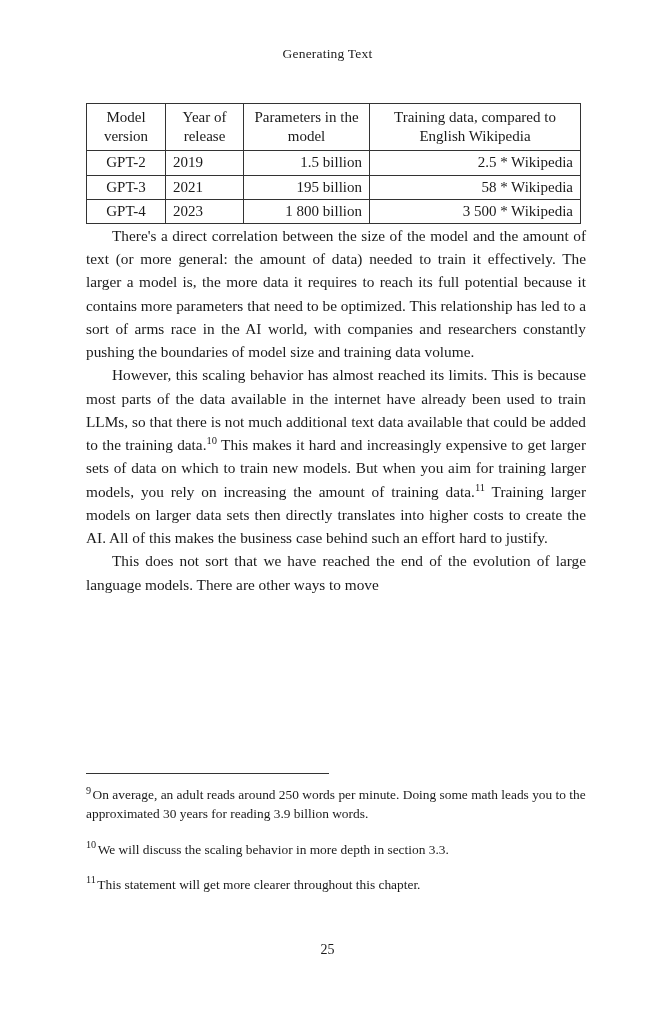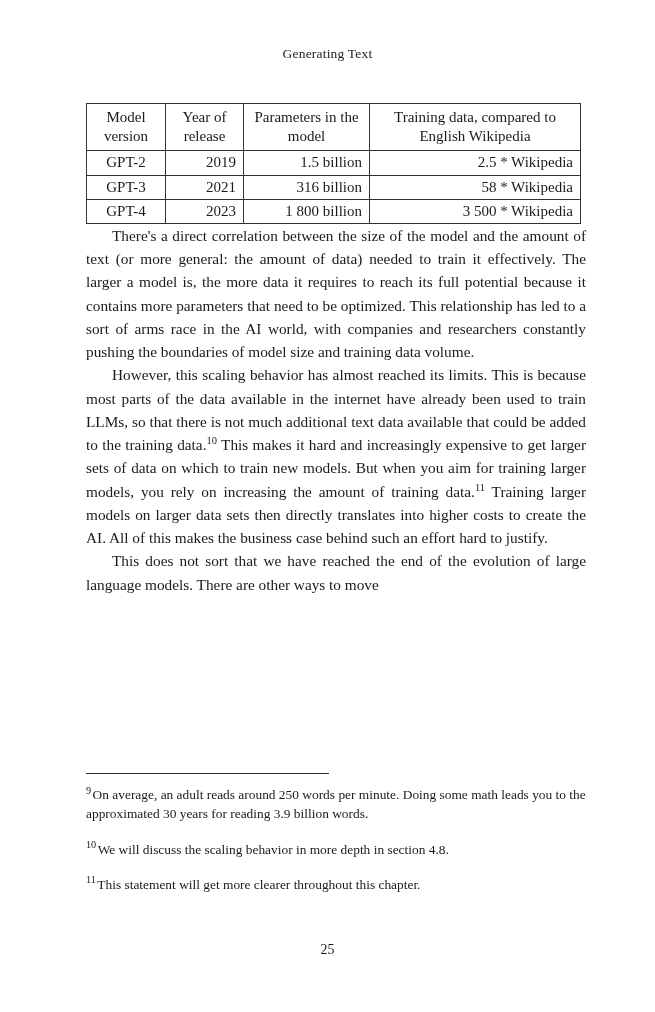--- a/index.html
+++ b/index.html
@@ -77,21 +77,21 @@
     text-align: center;
     vertical-align: middle;
     padding-top: 4px;
     padding-bottom: 4px;
   }
   .col-0 { width: 79px; }
   .col-1 { width: 78px; }
   .col-2 { width: 126px; }
   .col-3 { width: 211px; }
   table.data-table tbody td.c0 { text-align: center; }
-  table.data-table tbody td.c1 { text-align: right; }
+  table.data-table tbody td.c1 { text-align: left; }
   table.data-table tbody td.c2 { text-align: right; }
   table.data-table tbody td.c3 { text-align: right; }
 
   .after-table { margin-top: 26px; }
   .par-gap { margin-top: 0; }
 
   
   .footnote-area {
     position: absolute;
     left: 86px;
@@ -156,21 +156,21 @@
         <tbody>
           <tr>
             <td class="c0">GPT-2</td>
             <td class="c1">2019</td>
             <td class="c2">1.5 billion</td>
             <td class="c3">2.5 * Wikipedia</td>
           </tr>
           <tr>
             <td class="c0">GPT-3</td>
             <td class="c1">2021</td>
-            <td class="c2">316 billion</td>
+            <td class="c2">195 billion</td>
             <td class="c3">58 * Wikipedia</td>
           </tr>
           <tr>
             <td class="c0">GPT-4</td>
             <td class="c1">2023</td>
             <td class="c2">1 800 billion</td>
             <td class="c3">3 500 * Wikipedia</td>
           </tr>
         </tbody>
       </table>
@@ -182,20 +182,20 @@
 
     <p class="body-par indent par-gap">This does not sort that we have reached the end of the evolution of large language models. There are other ways to move</p>
 
   </div>
 
   <div class="footnote-area">
     <div class="footnote-rule"></div>
 
     <p class="footnote"><span class="fn-num">9</span><span>On average, an adult reads around 250 words per minute. Doing some math leads you to the approximated 30 years for reading 3.9 billion words.</span></p>
 
-    <p class="footnote"><span class="fn-num">10</span><span>We will discuss the scaling behavior in more depth in section 4.8.</span></p>
+    <p class="footnote"><span class="fn-num">10</span><span>We will discuss the scaling behavior in more depth in section 3.3.</span></p>
 
     <p class="footnote"><span class="fn-num">11</span><span>This statement will get more clearer throughout this chapter.</span></p>
   </div>
 
   <div class="page-number">25</div>
 
 </div>
 
 </body></html>

